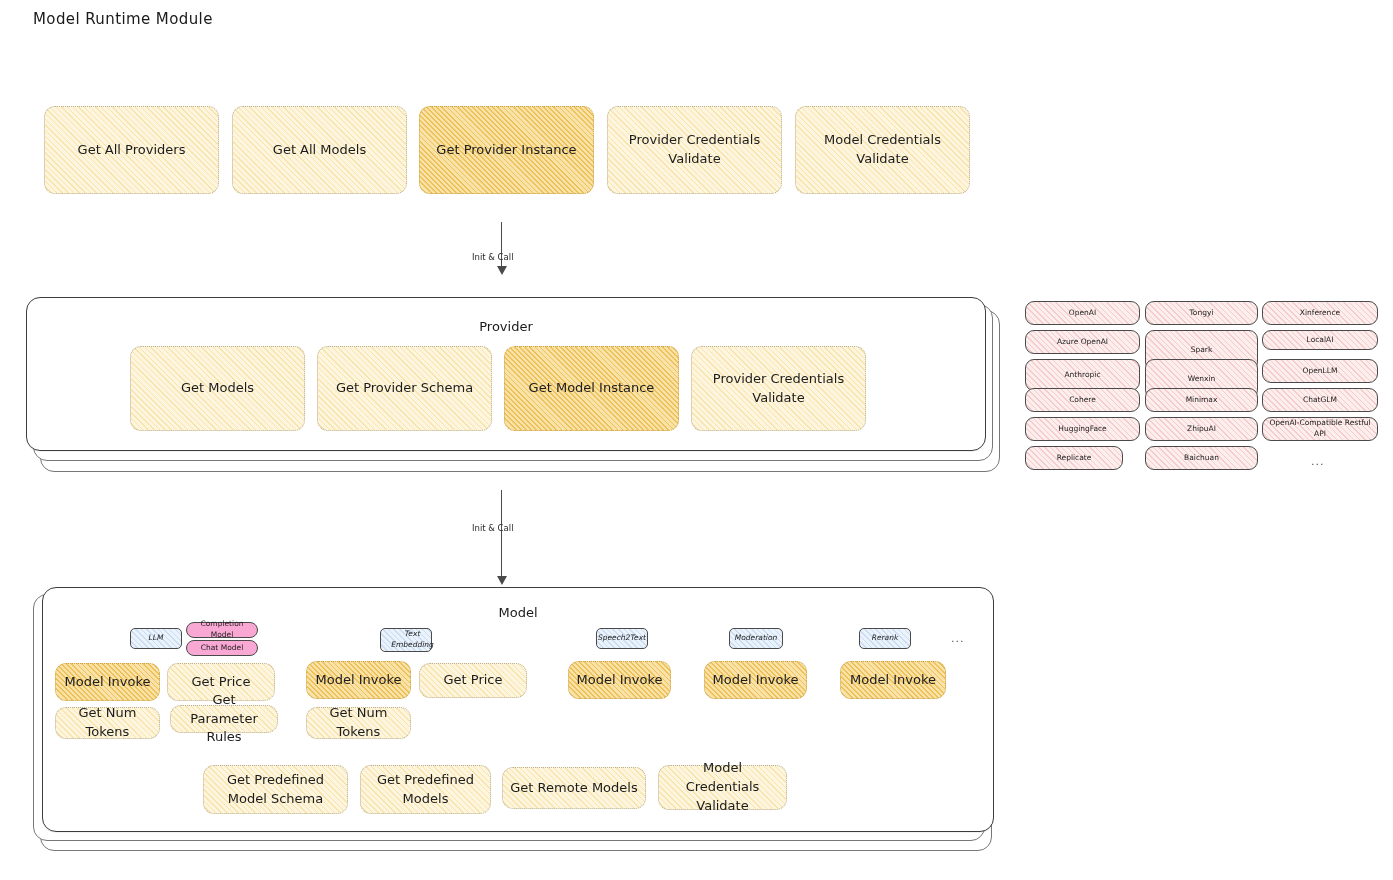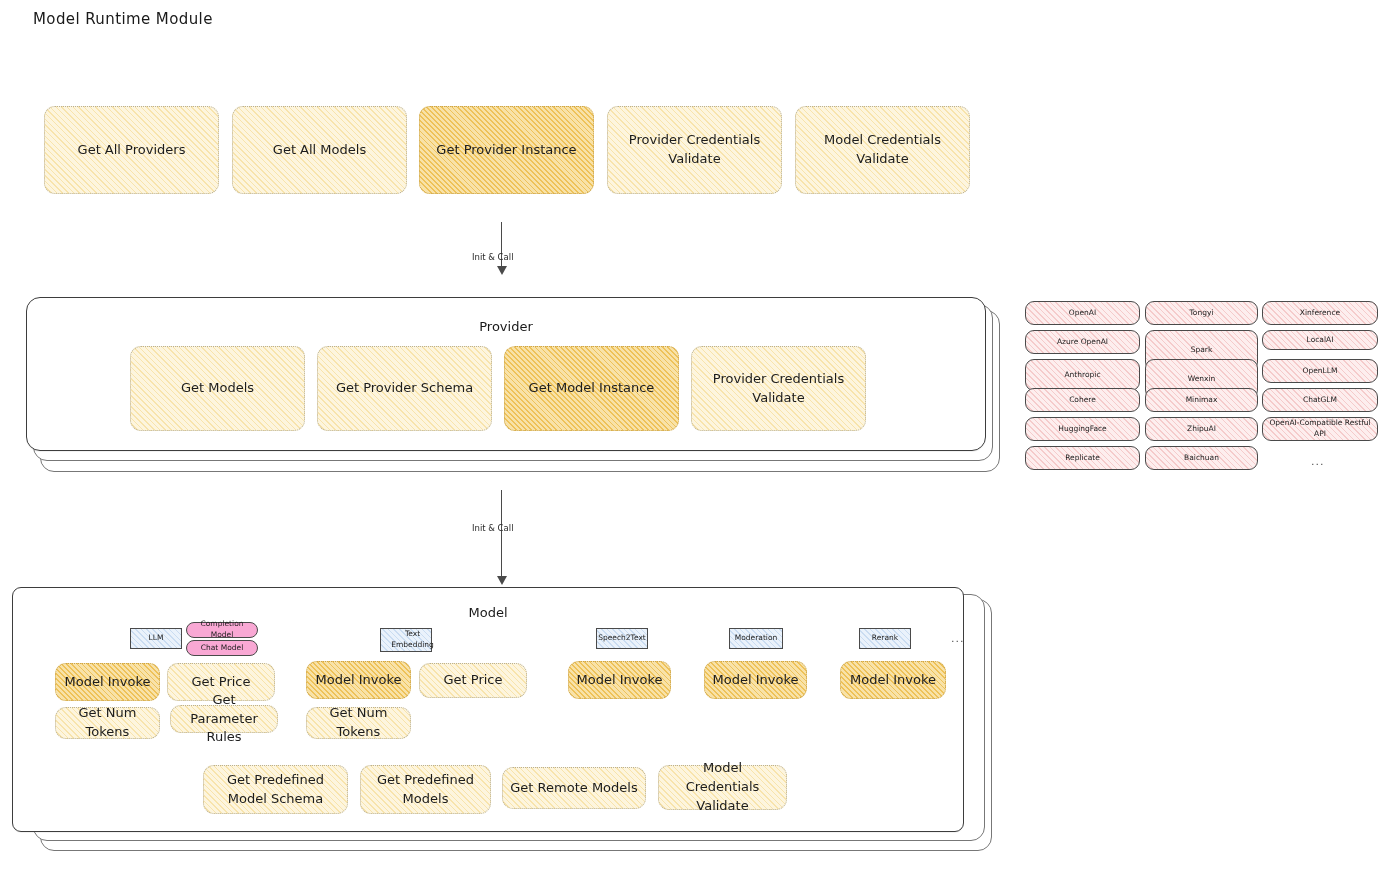--- a/index.html
+++ b/index.html
@@ -70,25 +70,26 @@
   .node.rose{
     border:1.4px solid #4a4a4a;
     border-radius:9px;
     background-color:#fdeeee;
     background-image:repeating-linear-gradient(45deg,
         rgba(233,150,150,.40) 0px, rgba(233,150,150,.40) 1px,
         rgba(255,255,255,0) 1px, rgba(255,255,255,0) 4px);
   }
   .node.blue{
     border:1.4px solid #4a4a4a;
-    border-radius:0;
+    border-radius:5px;
     background-color:#eaf2fb;
     background-image:repeating-linear-gradient(45deg,
         rgba(150,185,225,.38) 0px, rgba(150,185,225,.38) 1px,
         rgba(255,255,255,0) 1px, rgba(255,255,255,0) 4px);
+    font-style:italic;
   }
   .node.plain{
     border:1.4px solid #4a4a4a;
     border-radius:9px;
     background:#f9a8d4;
   }
   .fs13{font-size:13px;}
   .fs75{font-size:7.5px;}
 
   
@@ -130,42 +131,42 @@
       <div class="node amber fs13" style="left: 504px; top: 346px; width: 175px; height: 85px;">Get Model Instance</div>
       <div class="node cream fs13" style="left: 691px; top: 346px; width: 175px; height: 85px;">Provider Credentials Validate</div>
     </div>
 
   <div id="provider-list">
       <div class="node rose fs75" style="left: 1025px; top: 301px; width: 115px; height: 24px;">OpenAI</div>
       <div class="node rose fs75" style="left: 1025px; top: 330px; width: 115px; height: 24px;">Azure OpenAI</div>
       <div class="node rose fs75" style="left: 1025px; top: 359px; width: 115px; height: 32px;">Anthropic</div>
       <div class="node rose fs75" style="left: 1025px; top: 388px; width: 115px; height: 24px;">Cohere</div>
       <div class="node rose fs75" style="left: 1025px; top: 417px; width: 115px; height: 24px;">HuggingFace</div>
-      <div class="node rose fs75" style="left: 1025px; top: 446px; width: 115px; height: 24px;">Replicate</div>
+      <div class="node rose fs75" style="left: 1025px; top: 446px; width: 98px; height: 24px;">Replicate</div>
       <div class="node rose fs75" style="left: 1145px; top: 301px; width: 113px; height: 24px;">Tongyi</div>
       <div class="node rose fs75" style="left: 1145px; top: 330px; width: 113px; height: 41px;">Spark</div>
       <div class="node rose fs75" style="left: 1145px; top: 359px; width: 113px; height: 40px;">Wenxin</div>
       <div class="node rose fs75" style="left: 1145px; top: 388px; width: 113px; height: 24px;">Minimax</div>
       <div class="node rose fs75" style="left: 1145px; top: 417px; width: 113px; height: 24px;">ZhipuAI</div>
       <div class="node rose fs75" style="left: 1145px; top: 446px; width: 113px; height: 24px;">Baichuan</div>
       <div class="node rose fs75" style="left: 1262px; top: 301px; width: 116px; height: 24px;">Xinference</div>
       <div class="node rose fs75" style="left: 1262px; top: 330px; width: 116px; height: 20px;">LocalAI</div>
       <div class="node rose fs75" style="left: 1262px; top: 359px; width: 116px; height: 24px;">OpenLLM</div>
       <div class="node rose fs75" style="left: 1262px; top: 388px; width: 116px; height: 24px;">ChatGLM</div>
       <div class="node rose fs75" style="left: 1262px; top: 417px; width: 116px; height: 24px;">OpenAI-Compatible Restful API</div>
     </div>
   <div class="ellipsis" style="left:1311px;top:455px;">...</div>
 
   <div class="arrow-line" style="left:501px;top:490px;height:88px;"></div>
   <div class="arrow-head" style="left:497px;top:576px;"></div>
   <div class="arrow-label" style="left:472px;top:523px;">Init &amp; Call</div>
 
   <div class="deck-layer" style="left:40px;top:599px;width:950px;height:250px;"></div>
   <div class="deck-layer" style="left:33px;top:594px;width:950px;height:245px;"></div>
-  <div class="sketch-card" style="left:12px;top:587px;width:950px;height:243px;border-radius:9px;">
+  <div class="sketch-card" style="left:42px;top:587px;width:950px;height:243px;">
     <div class="card-title fs13" style="top:17px;">Model</div>
   </div>
   <div id="model-types">
       <div class="node blue fs75" style="left: 130px; top: 628px; width: 52px; height: 21px;">LLM</div>
       <div class="node plain fs75" style="left: 186px; top: 622px; width: 72px; height: 16px;">Completion Model</div>
       <div class="node plain fs75" style="left: 186px; top: 640px; width: 72px; height: 16px;">Chat Model</div>
       <div class="node amber fs13" style="left: 55px; top: 663px; width: 105px; height: 38px;">Model Invoke</div>
       <div class="node cream fs13" style="left: 167px; top: 663px; width: 108px; height: 38px;">Get Price</div>
       <div class="node cream fs13" style="left: 55px; top: 707px; width: 105px; height: 32px;">Get Num Tokens</div>
       <div class="node cream fs13" style="left: 170px; top: 705px; width: 108px; height: 28px;">Get Parameter Rules</div>

